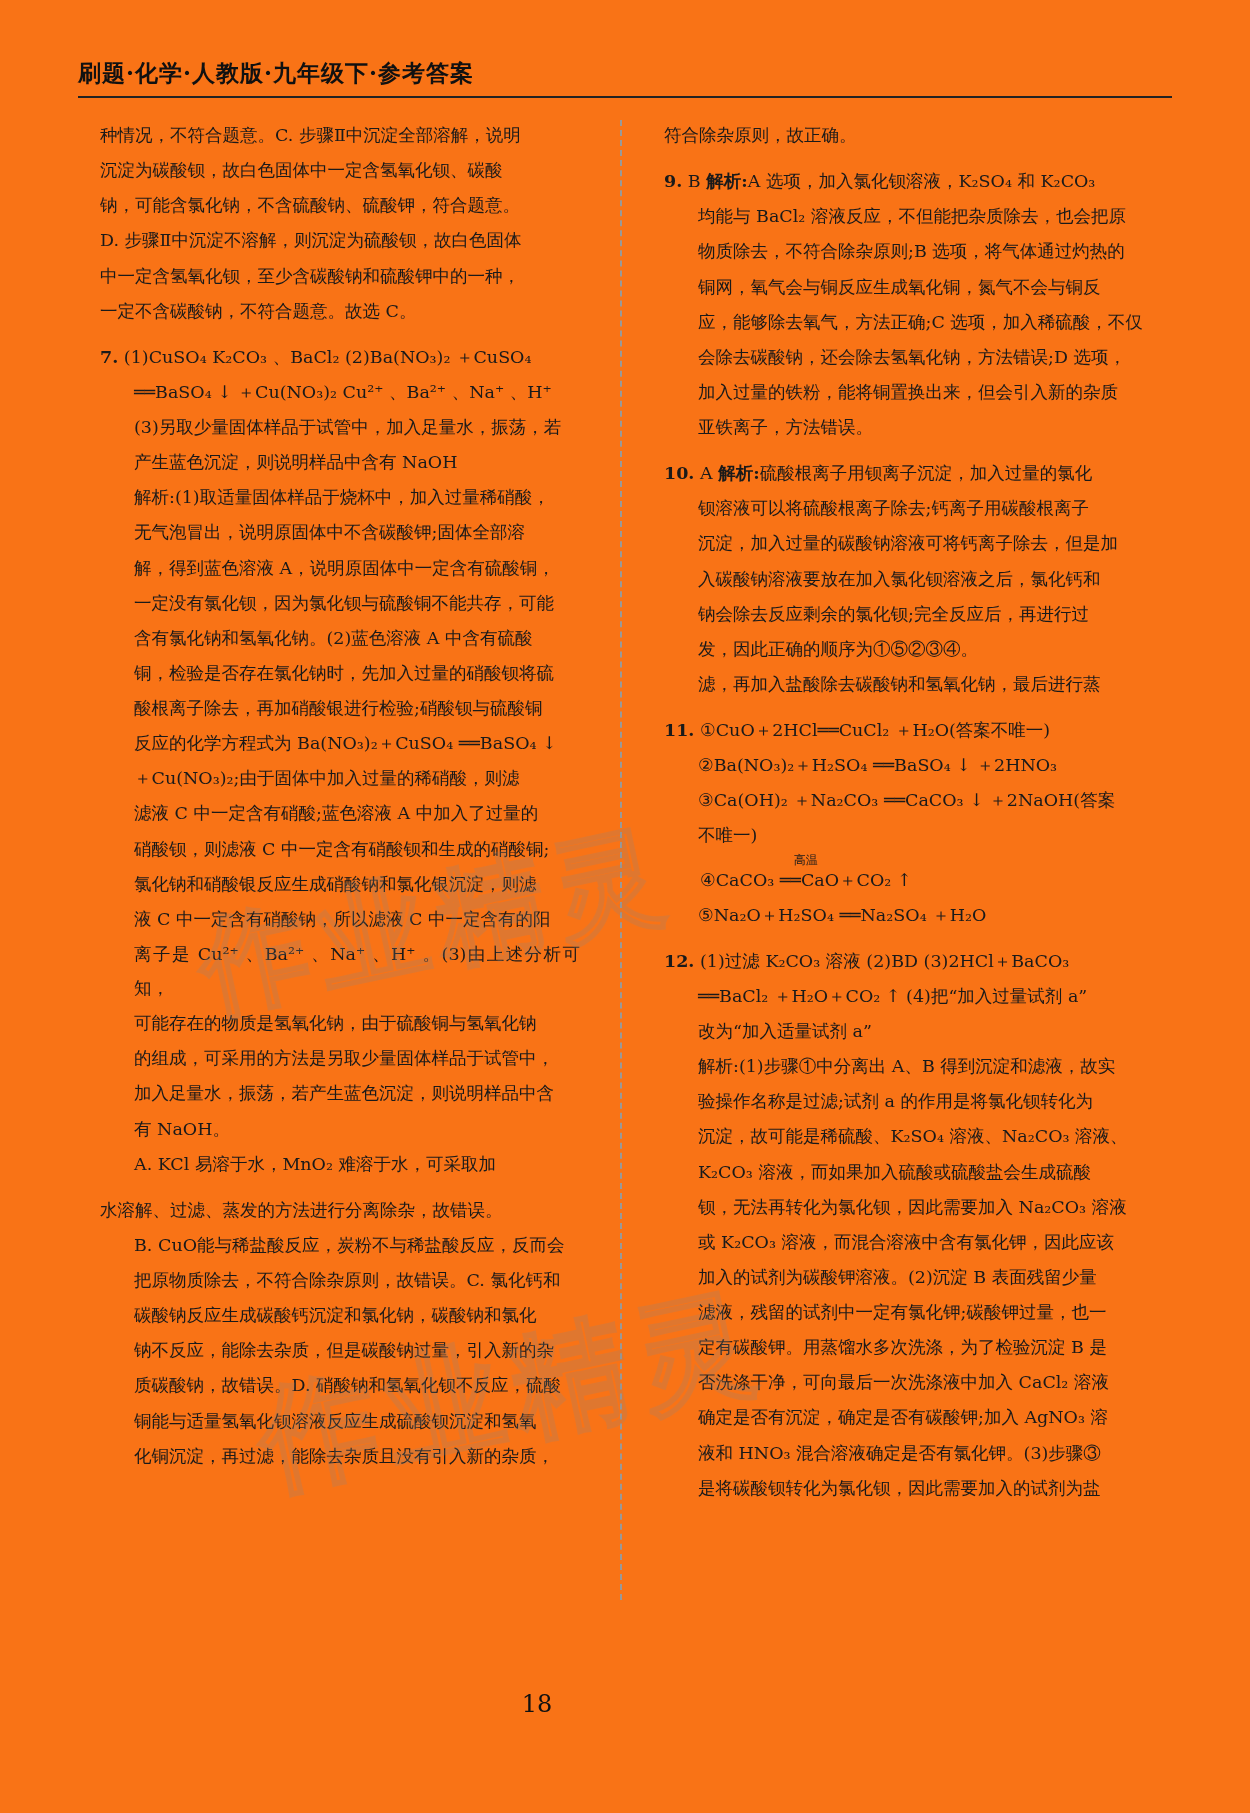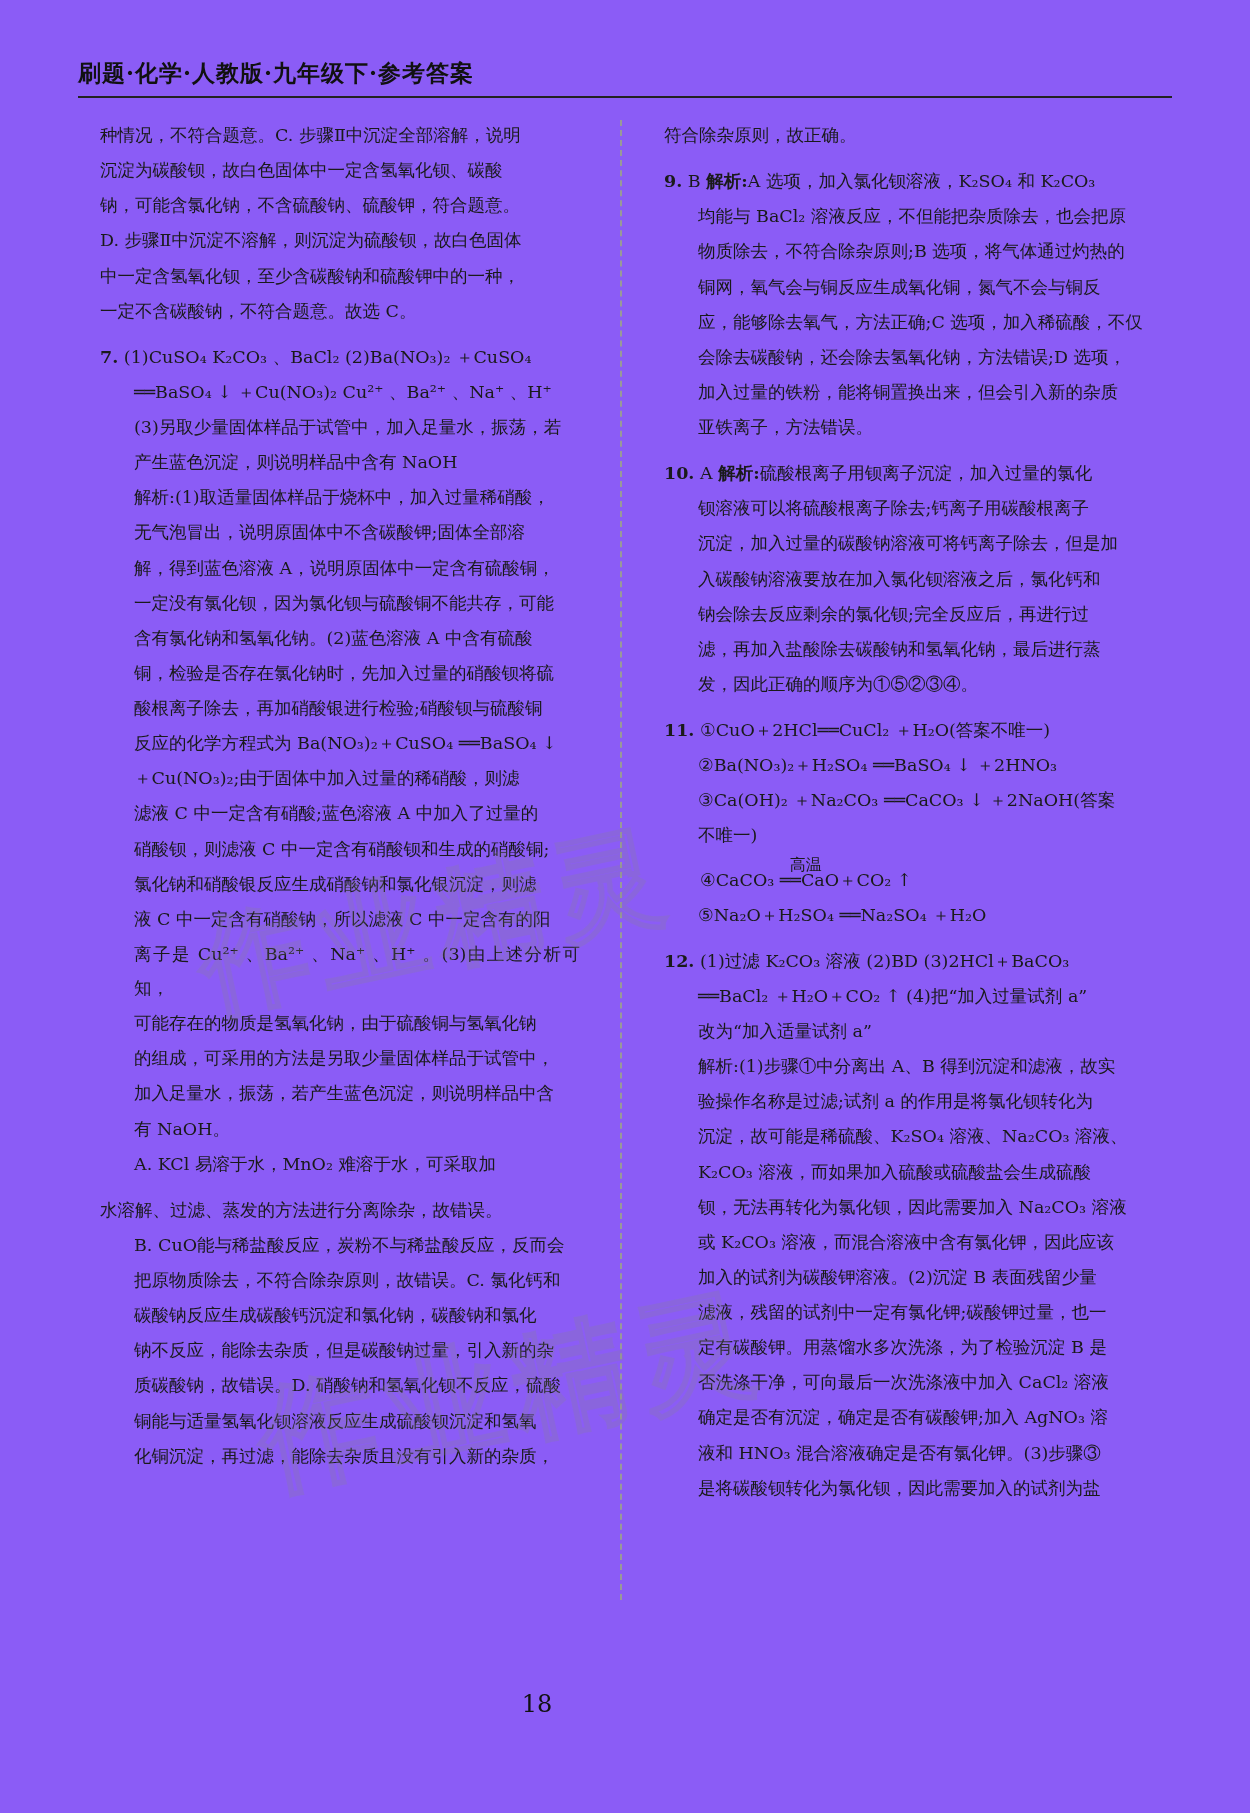--- a/index.html
+++ b/index.html
@@ -13,21 +13,21 @@
     position: relative;
     font-family: "DejaVu Serif", "Liberation Serif", serif;
     color: #1a1a1a;
     overflow: hidden;
   }
   .page {
     position: absolute;
     left: 0; top: 0;
     width: 1250px;
     height: 1813px;
-    background: #8b5cf6;
+    background: #f97316;
   }
   
   .header {
     position: absolute;
     left: 78px;
     top: 58px;
     width: 1100px;
     font-size: 23px;
     letter-spacing: 1px;
     font-weight: bold;
@@ -89,21 +89,21 @@
   .rxn {
     display: inline-block;
     position: relative;
     padding: 0 2px;
   }
   .rxn .top {
     position: absolute;
     top: -14px;
     left: 50%;
     transform: translateX(-50%);
-    font-size: 16px;
+    font-size: 12px;
     white-space: nowrap;
   }
   .pagenum {
     position: absolute;
     left: 0;
     top: 1690px;
     width: 1074px;
     text-align: center;
     font-size: 24px;
     font-family: "DejaVu Serif", serif;
@@ -219,22 +219,22 @@
 
     <p class="hang">
       <span class="num">10.</span>
       <span class="ans">A</span>
       <span class="lab">解析:</span><span>硫酸根离子用钡离子沉淀，加入过量的氯化</span>
     </p>
     <p class="hang2">钡溶液可以将硫酸根离子除去;钙离子用碳酸根离子</p>
     <p class="hang2">沉淀，加入过量的碳酸钠溶液可将钙离子除去，但是加</p>
     <p class="hang2">入碳酸钠溶液要放在加入氯化钡溶液之后，氯化钙和</p>
     <p class="hang2">钠会除去反应剩余的氯化钡;完全反应后，再进行过</p>
+    <p class="hang2">发，因此正确的顺序为①⑤②③④。</p>
     <p class="hang2">滤，再加入盐酸除去碳酸钠和氢氧化钠，最后进行蒸</p>
-    <p class="hang2">发，因此正确的顺序为①⑤②③④。</p>
 
     <p class="hang">
       <span class="num">11.</span>
       <span>①CuO＋2HCl══CuCl₂ ＋H₂O(答案不唯一)</span>
     </p>
     <p class="hang2">②Ba(NO₃)₂＋H₂SO₄ ══BaSO₄ ↓ ＋2HNO₃</p>
     <p class="hang2">③Ca(OH)₂ ＋Na₂CO₃ ══CaCO₃ ↓ ＋2NaOH(答案</p>
     <p class="hang2">不唯一)</p>
     <p class="hang2" style="margin-top:10px;">
       <span class="rxn">

